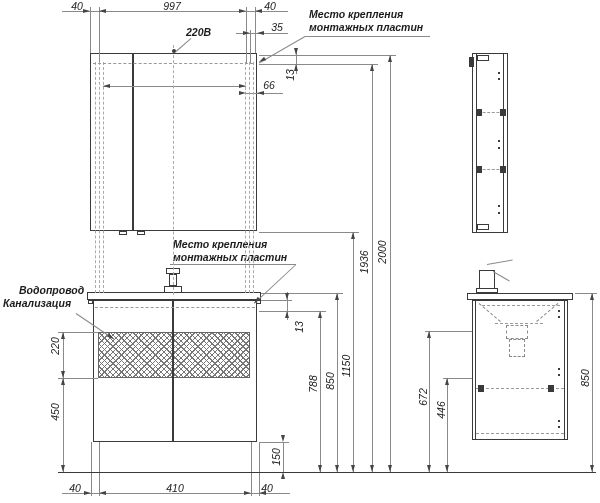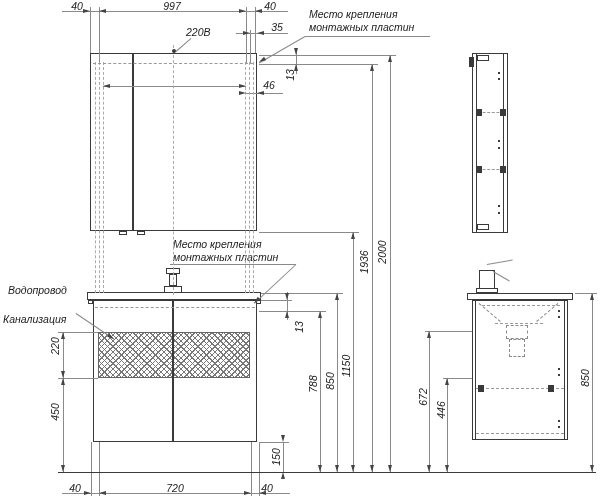--- a/index.html
+++ b/index.html
@@ -18,35 +18,35 @@
   .rot{position:absolute;height:1px;background:#8a8a8a;transform-origin:0 50%}
   .rotd{position:absolute;height:0;border-top:1px dashed #8a8a8a;transform-origin:0 50%}
   .aw{position:absolute;width:0;height:0;border-style:solid;border-color:transparent}
   .hatch{position:absolute;border:1px solid #666;
     background:
      repeating-linear-gradient(45deg,transparent 0,transparent 3px,#777 3px,#777 4px),
      repeating-linear-gradient(135deg,transparent 0,transparent 3px,#777 3px,#777 4px);}
   .t{position:absolute;font:italic 10.5px "Liberation Sans",sans-serif;color:#1c1c1c;white-space:nowrap}
   .d{transform:translateX(-50%)}
   .rt{transform:translate(-50%,-50%) rotate(-90deg)}
-  .lb{font-weight:normal}
+  .lb{font-weight:bold}
 </style>
 </head>
 <body>
 
 <div id="stage">
 
   <span class="t d" style="left:77px;top:0px">40</span>
   <span class="t d" style="left:172px;top:0px">997</span>
   <span class="t d" style="left:270px;top:0px">40</span>
   <span class="t d" style="left:277px;top:21px">35</span>
   <span class="t d" style="left:174px;top:74px">708</span>
-  <span class="t d" style="left:269px;top:79px">46</span>
+  <span class="t d" style="left:269px;top:79px">66</span>
   <span class="t d" style="left:75px;top:482px">40</span>
-  <span class="t d" style="left:175px;top:482px">720</span>
+  <span class="t d" style="left:175px;top:482px">410</span>
   <span class="t d" style="left:267px;top:482px">40</span>
 
   <span class="t rt" style="left:290px;top:75px">13</span>
   <span class="t rt" style="left:299px;top:327px">13</span>
   <span class="t rt" style="left:276px;top:457px">150</span>
   <span class="t rt" style="left:55px;top:346px">220</span>
   <span class="t rt" style="left:55px;top:412px">450</span>
   <span class="t rt" style="left:313px;top:384px">788</span>
   <span class="t rt" style="left:330px;top:381px">850</span>
   <span class="t rt" style="left:346px;top:366px">1150</span>
@@ -54,22 +54,22 @@
   <span class="t rt" style="left:382px;top:252px">2000</span>
   <span class="t rt" style="left:423px;top:397px">672</span>
   <span class="t rt" style="left:441px;top:410px">446</span>
   <span class="t rt" style="left:585px;top:378px">850</span>
 
   <span class="t lb" style="left:186px;top:26px">220В</span>
   <span class="t lb" style="left:309px;top:8px">Место крепления</span>
   <span class="t lb" style="left:309px;top:21px">монтажных пластин</span>
   <span class="t lb" style="left:173px;top:238px">Место крепления</span>
   <span class="t lb" style="left:173px;top:251px">монтажных пластин</span>
-  <span class="t lb" style="left:8px;top:284px">Водопровод</span>
-  <span class="t lb" style="left:3px;top:313px">Канализация</span>
+  <span class="t lb" style="left:19px;top:284px">Водопровод</span>
+  <span class="t lb" style="left:3px;top:297px">Канализация</span>
 <div class="rc" style="left: 90px; top: 53px; width: 167px; height: 178px; border-width: 1.5px;"></div>
     <div class="rc" style="left: 472px; top: 53px; width: 36px; height: 180px; border-width: 1.5px;"></div>
     <div class="rc" style="left: 87px; top: 292px; width: 174px; height: 8px; border-width: 1px;"></div>
     <div class="rc" style="left: 93px; top: 300px; width: 164px; height: 142px; border-width: 1.5px;"></div>
     <div class="rc" style="left: 467px; top: 293px; width: 106px; height: 7px; border-width: 1px;"></div>
     <div class="rc" style="left: 472px; top: 300px; width: 96px; height: 140px; border-width: 1.5px;"></div>
     <div class="rc" style="left: 119px; top: 231px; width: 8px; height: 4px; border-width: 1px;"></div>
     <div class="rc" style="left: 137px; top: 231px; width: 8px; height: 4px; border-width: 1px;"></div>
     <div class="rc" style="left: 88px; top: 300px; width: 5px; height: 4px; border-width: 1px;"></div>
     <div class="rc" style="left: 256px; top: 300px; width: 5px; height: 4px; border-width: 1px;"></div>

